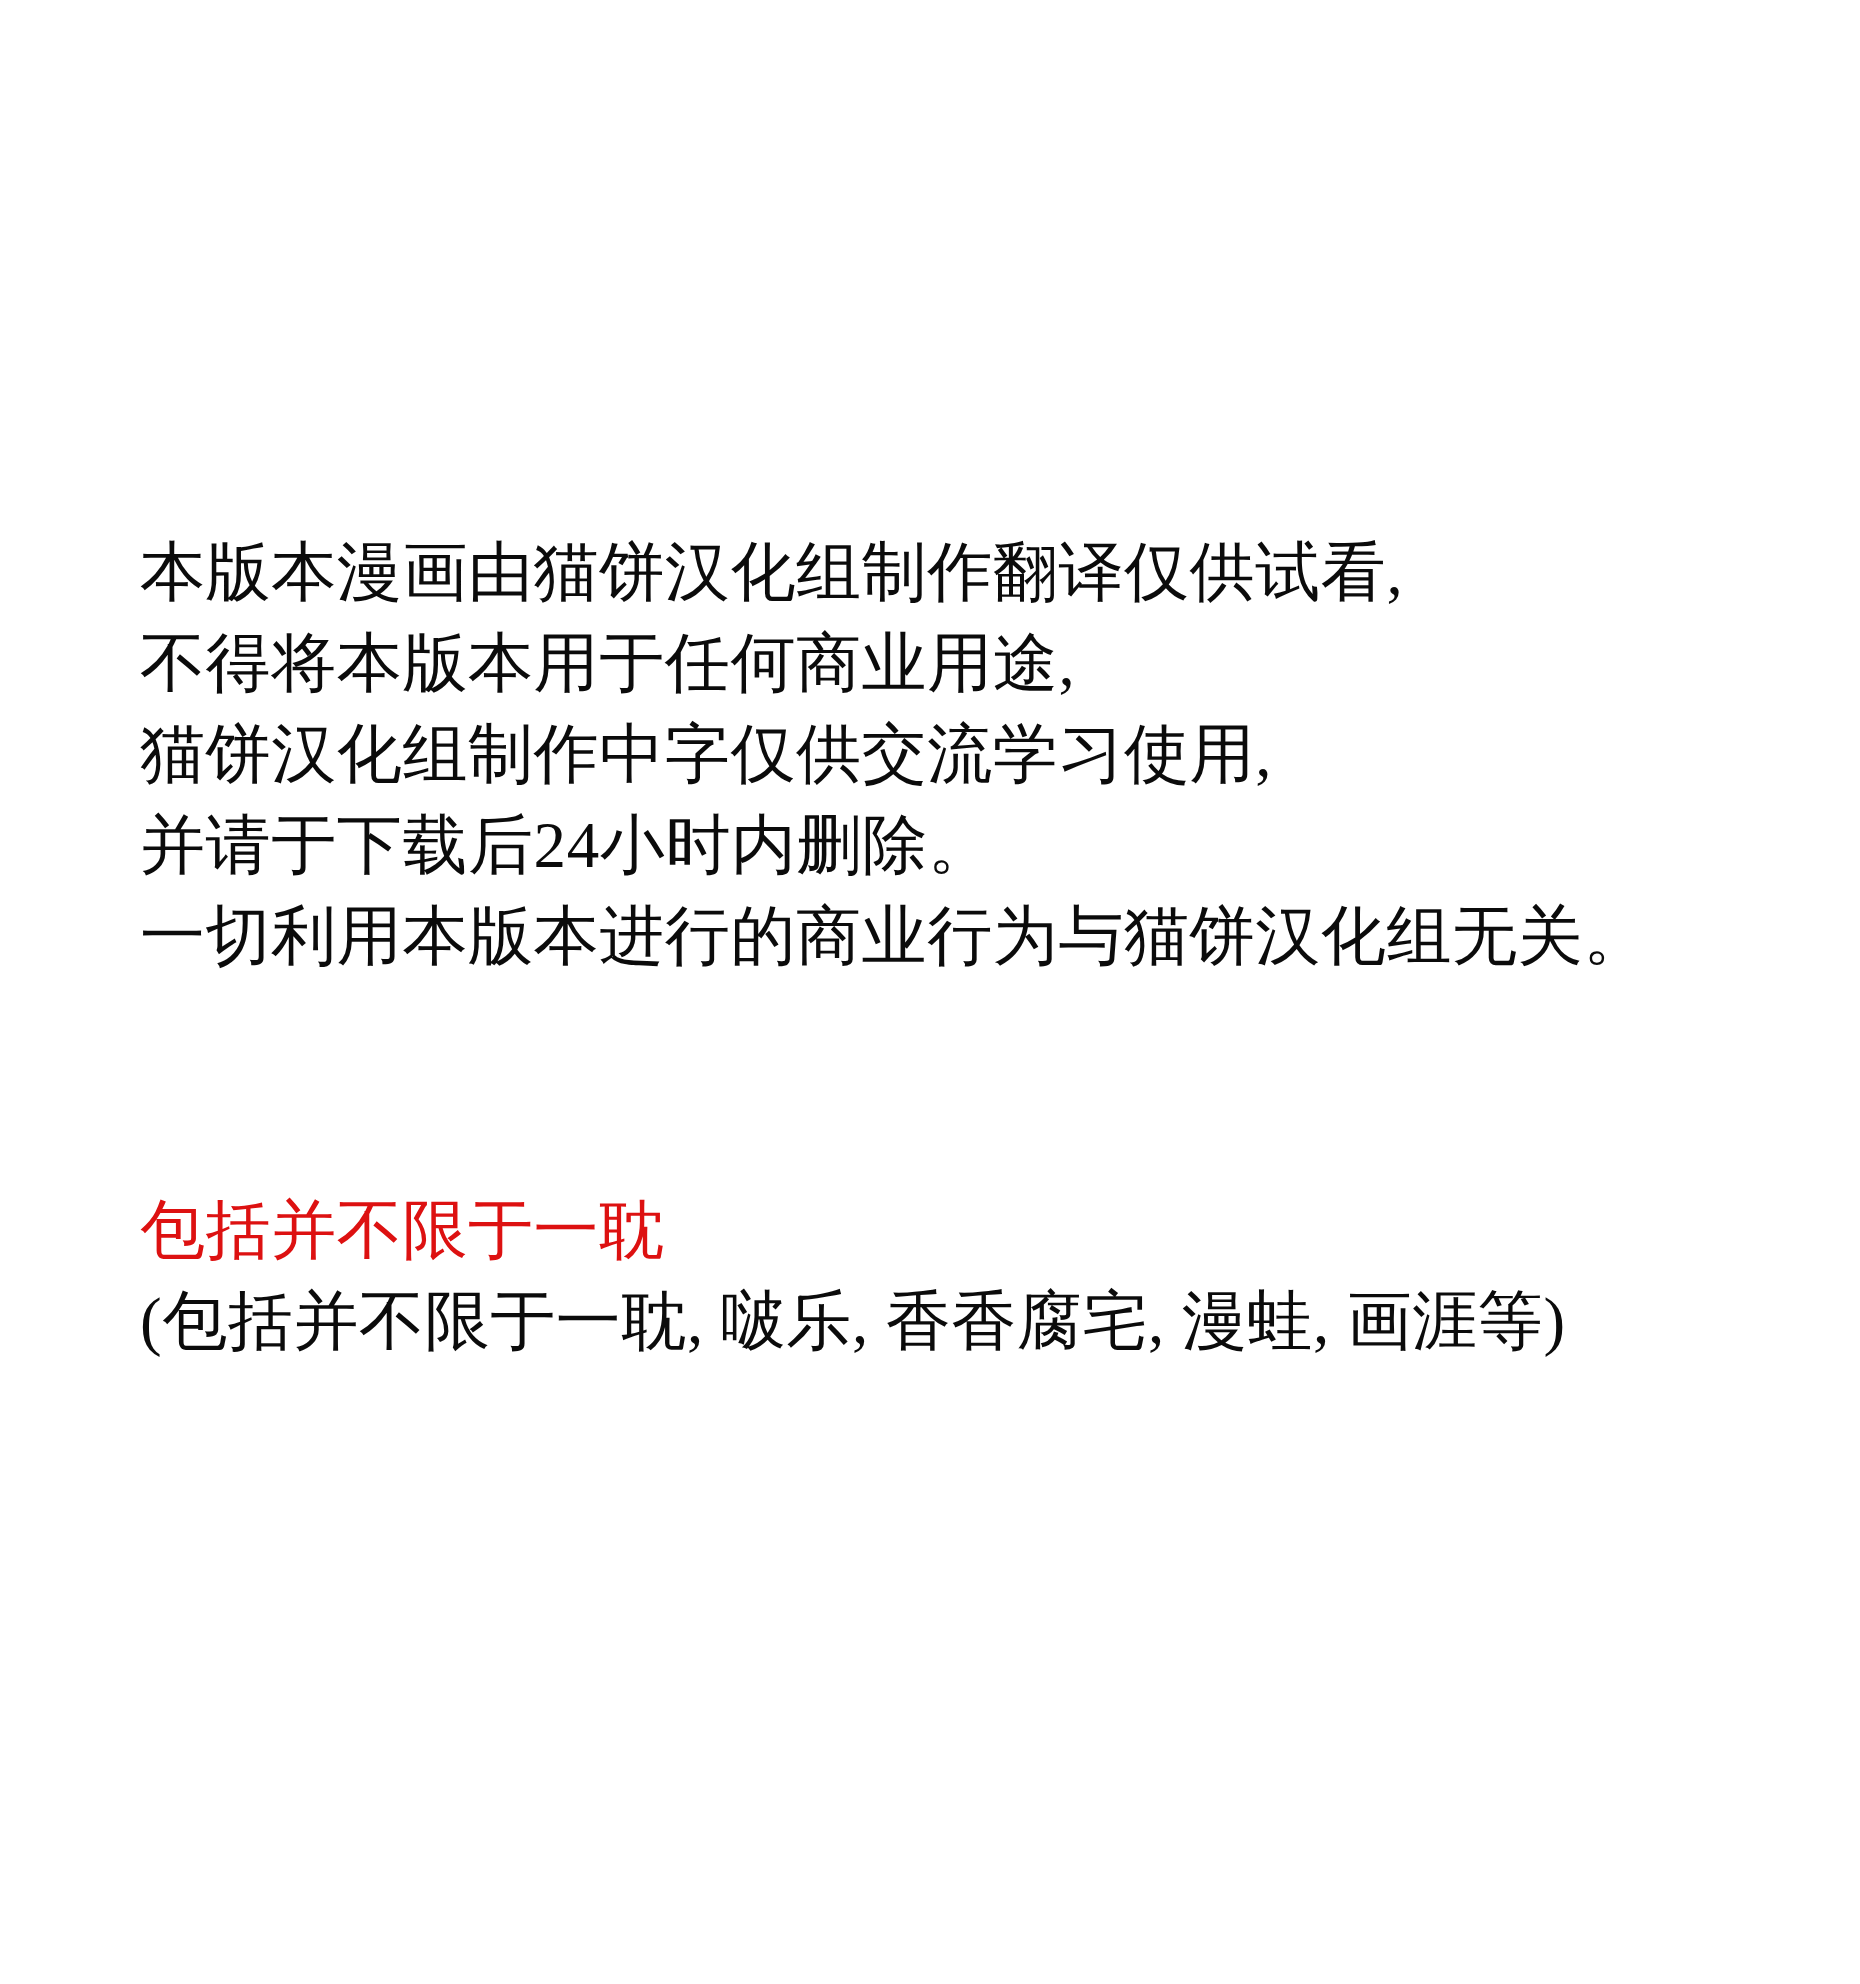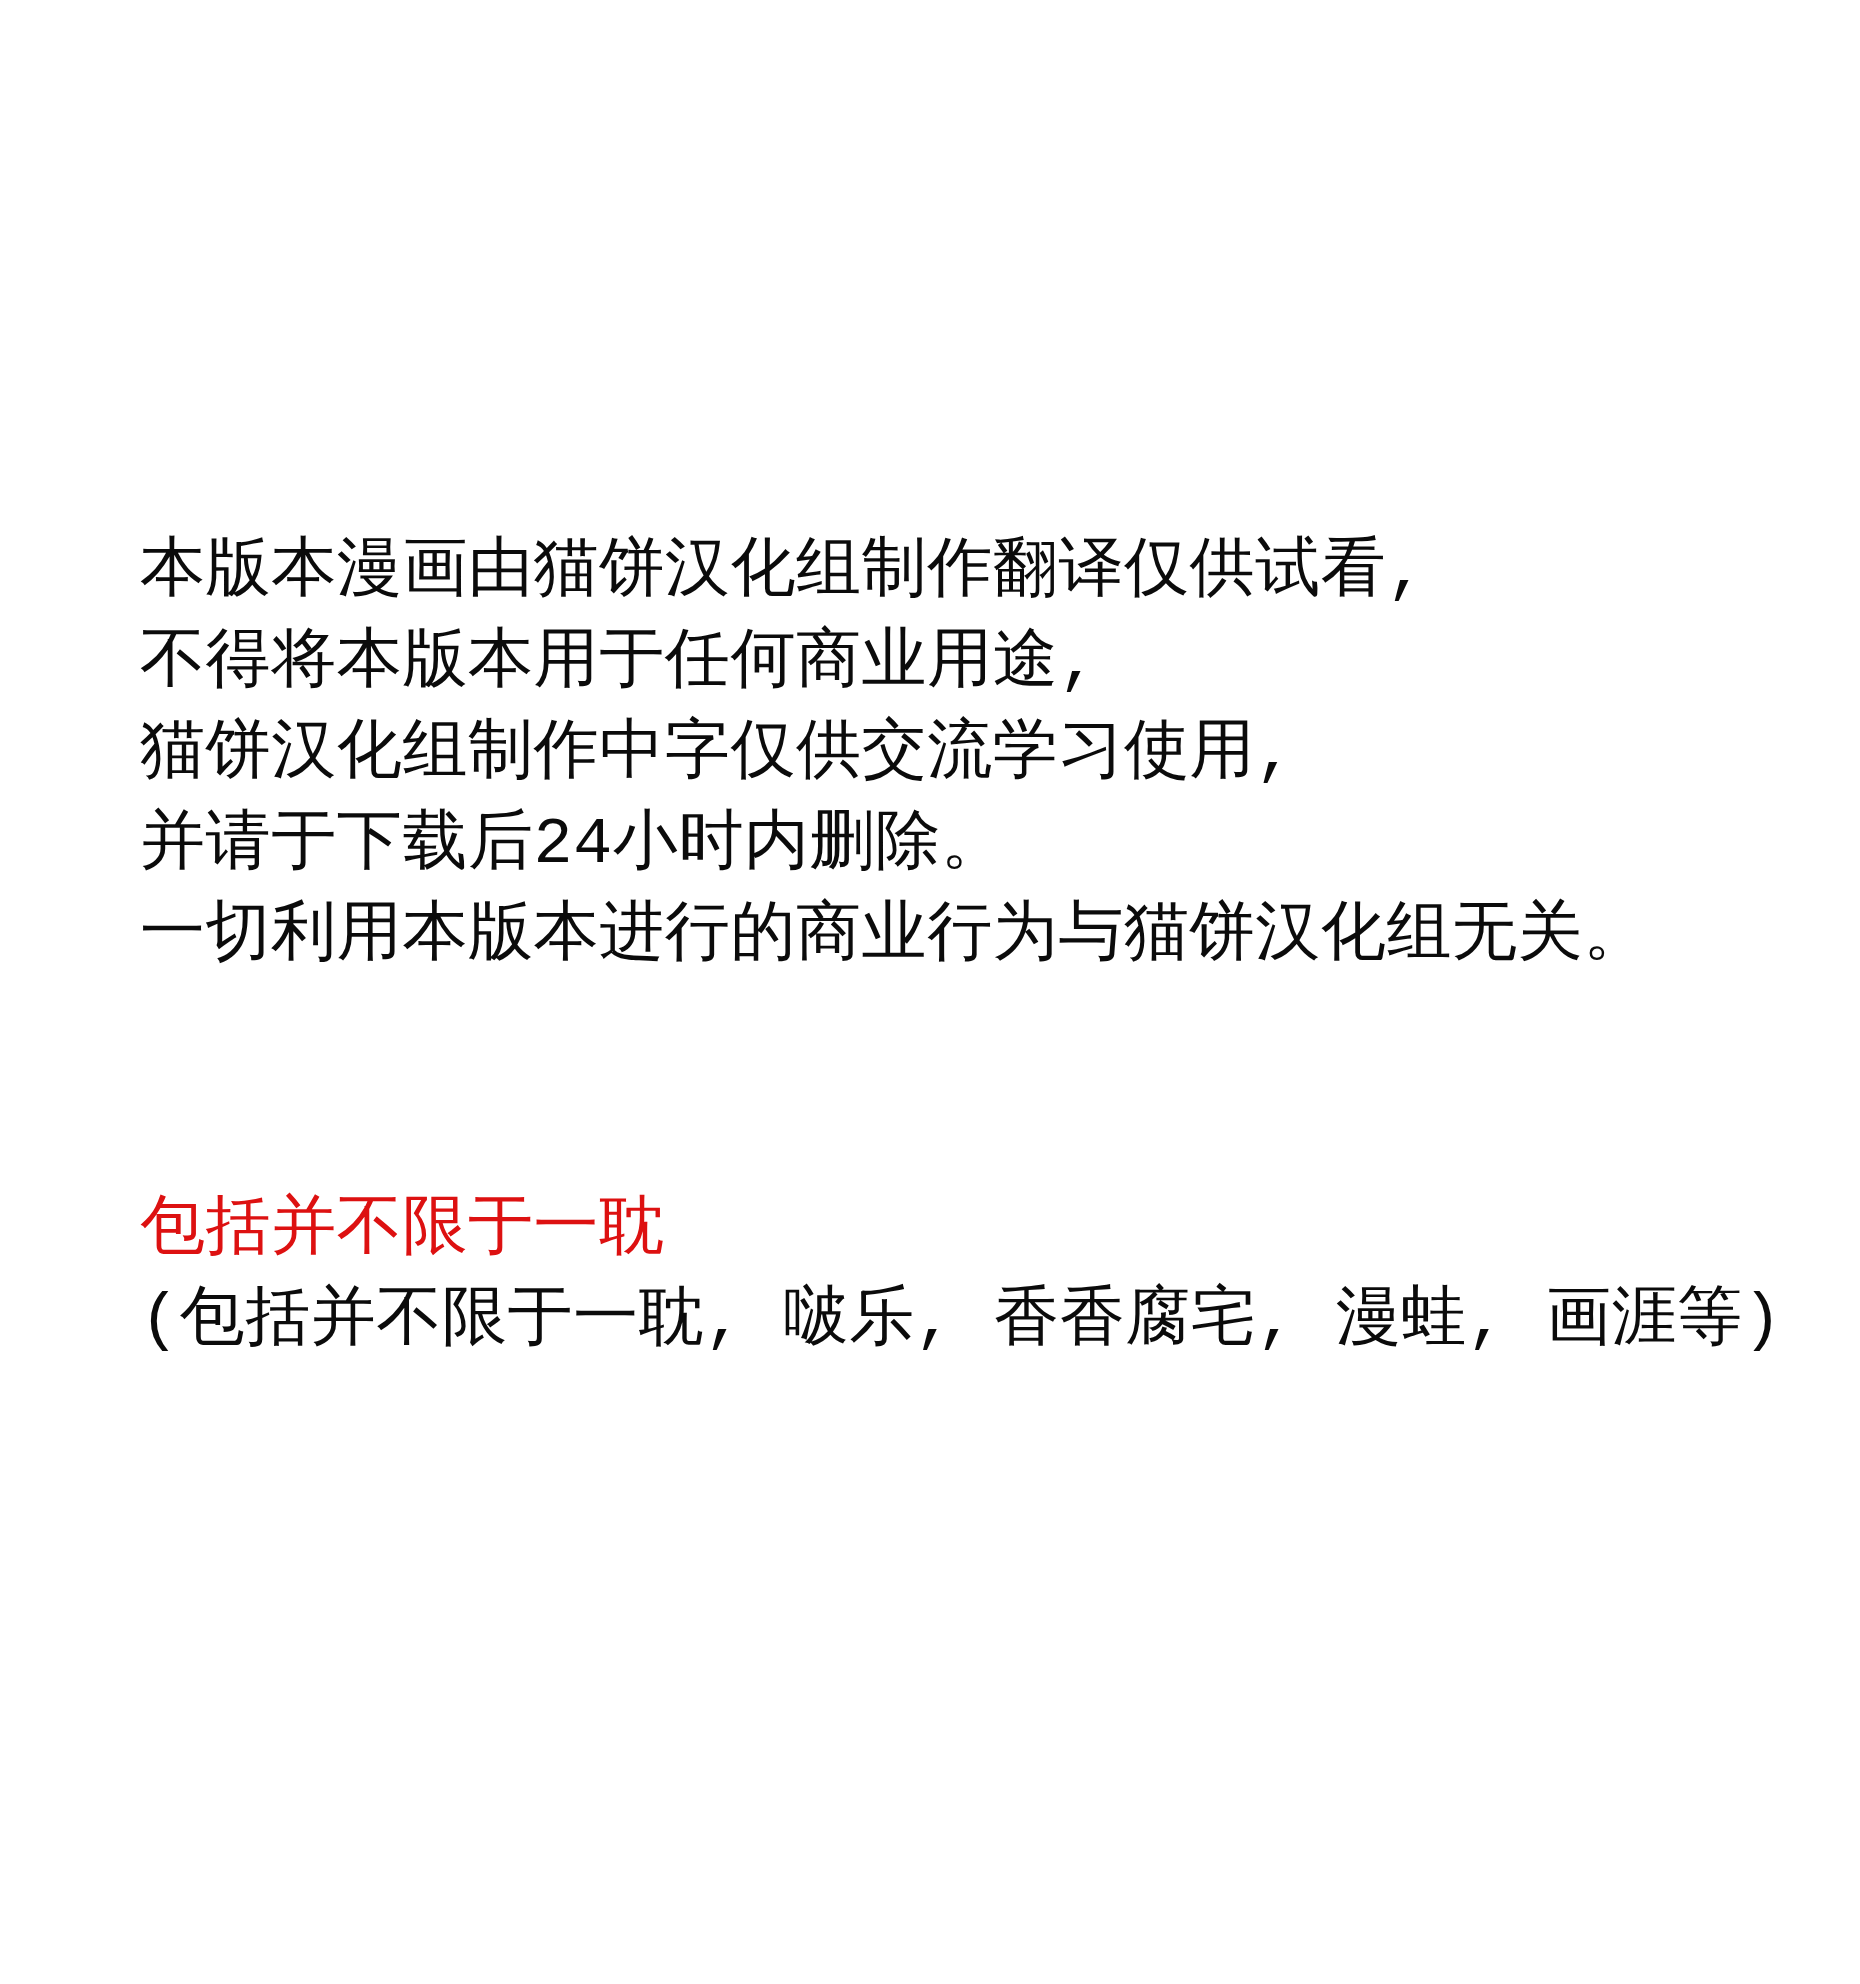--- a/index.html
+++ b/index.html
@@ -11,21 +11,20 @@
   body{
     width:1861px;height:1985px;
     background:var(--bg);
     font-family:"Liberation Serif","DejaVu Serif",serif;
   }
   .canvas{
     position:relative;
     width:1861px;height:1402px;
     background:var(--bg);
     overflow:hidden;
-    font-family:Liberation Mono, monospace;
   }
   .text-block{
     position:absolute;
     left:140px;
     top:527px;
     width:1687px;
     font-size:65px;
     line-height:91px;
     color:var(--ink);
     letter-spacing:0.6px;

